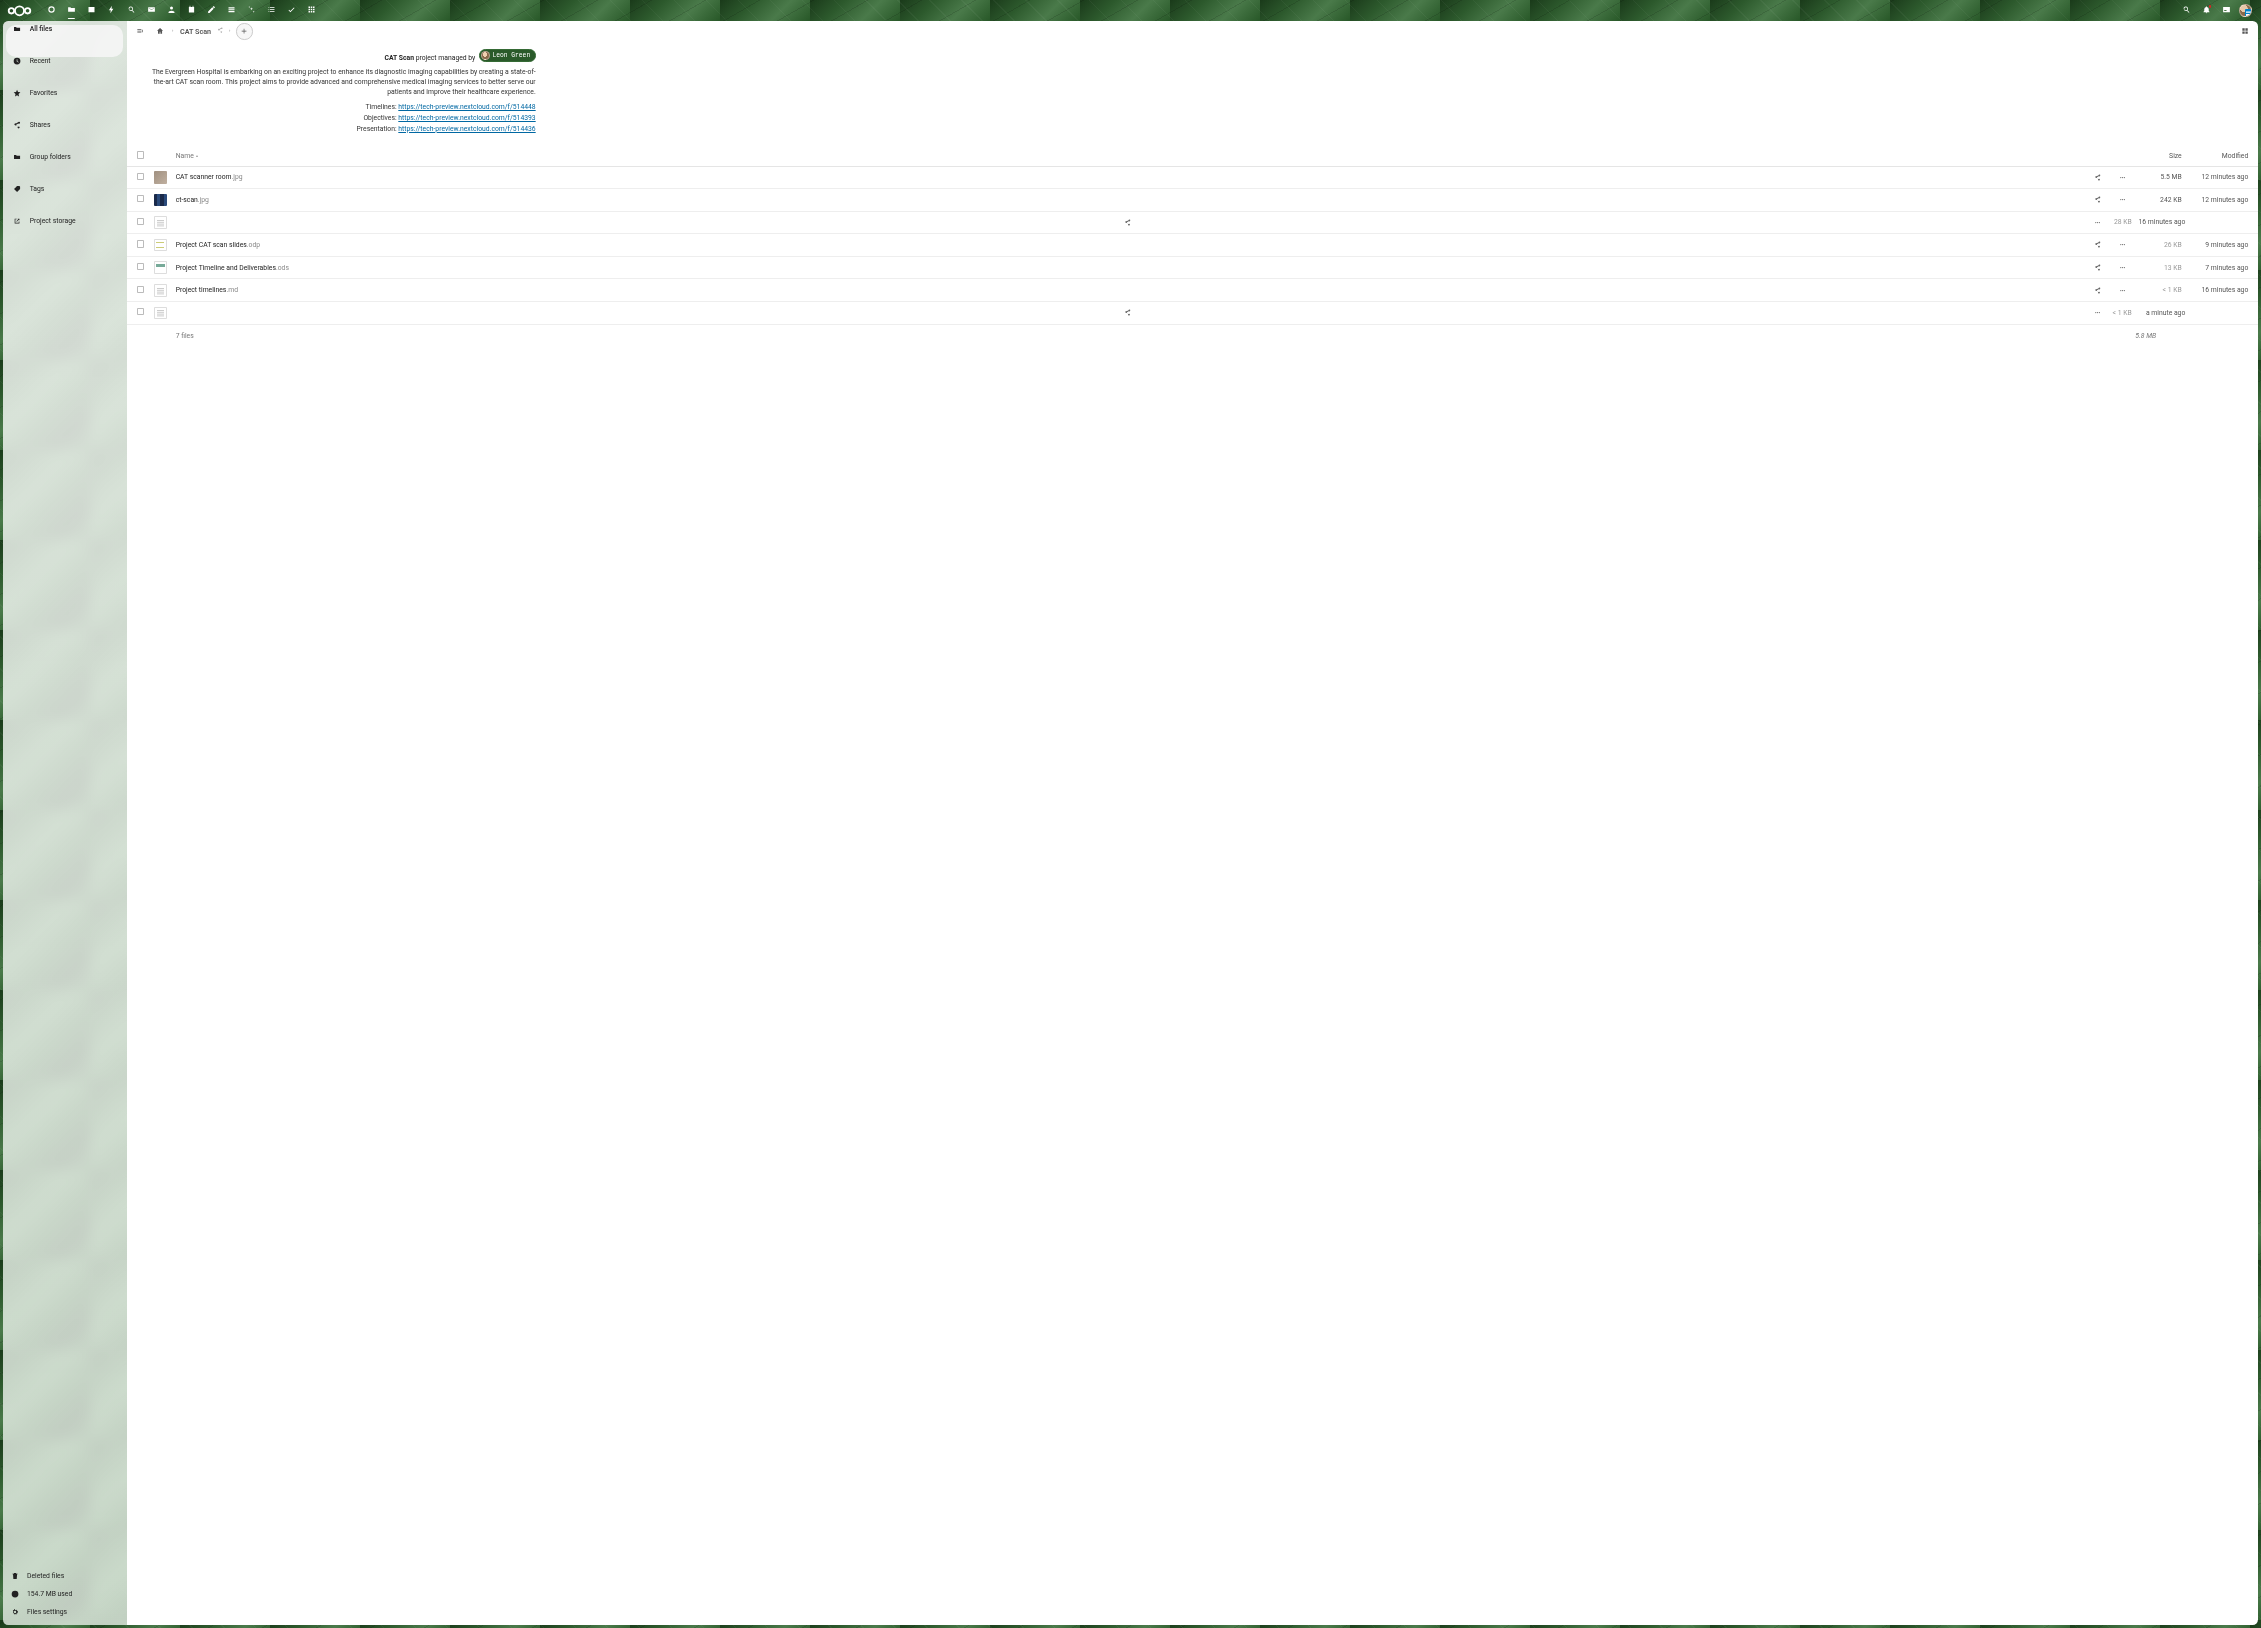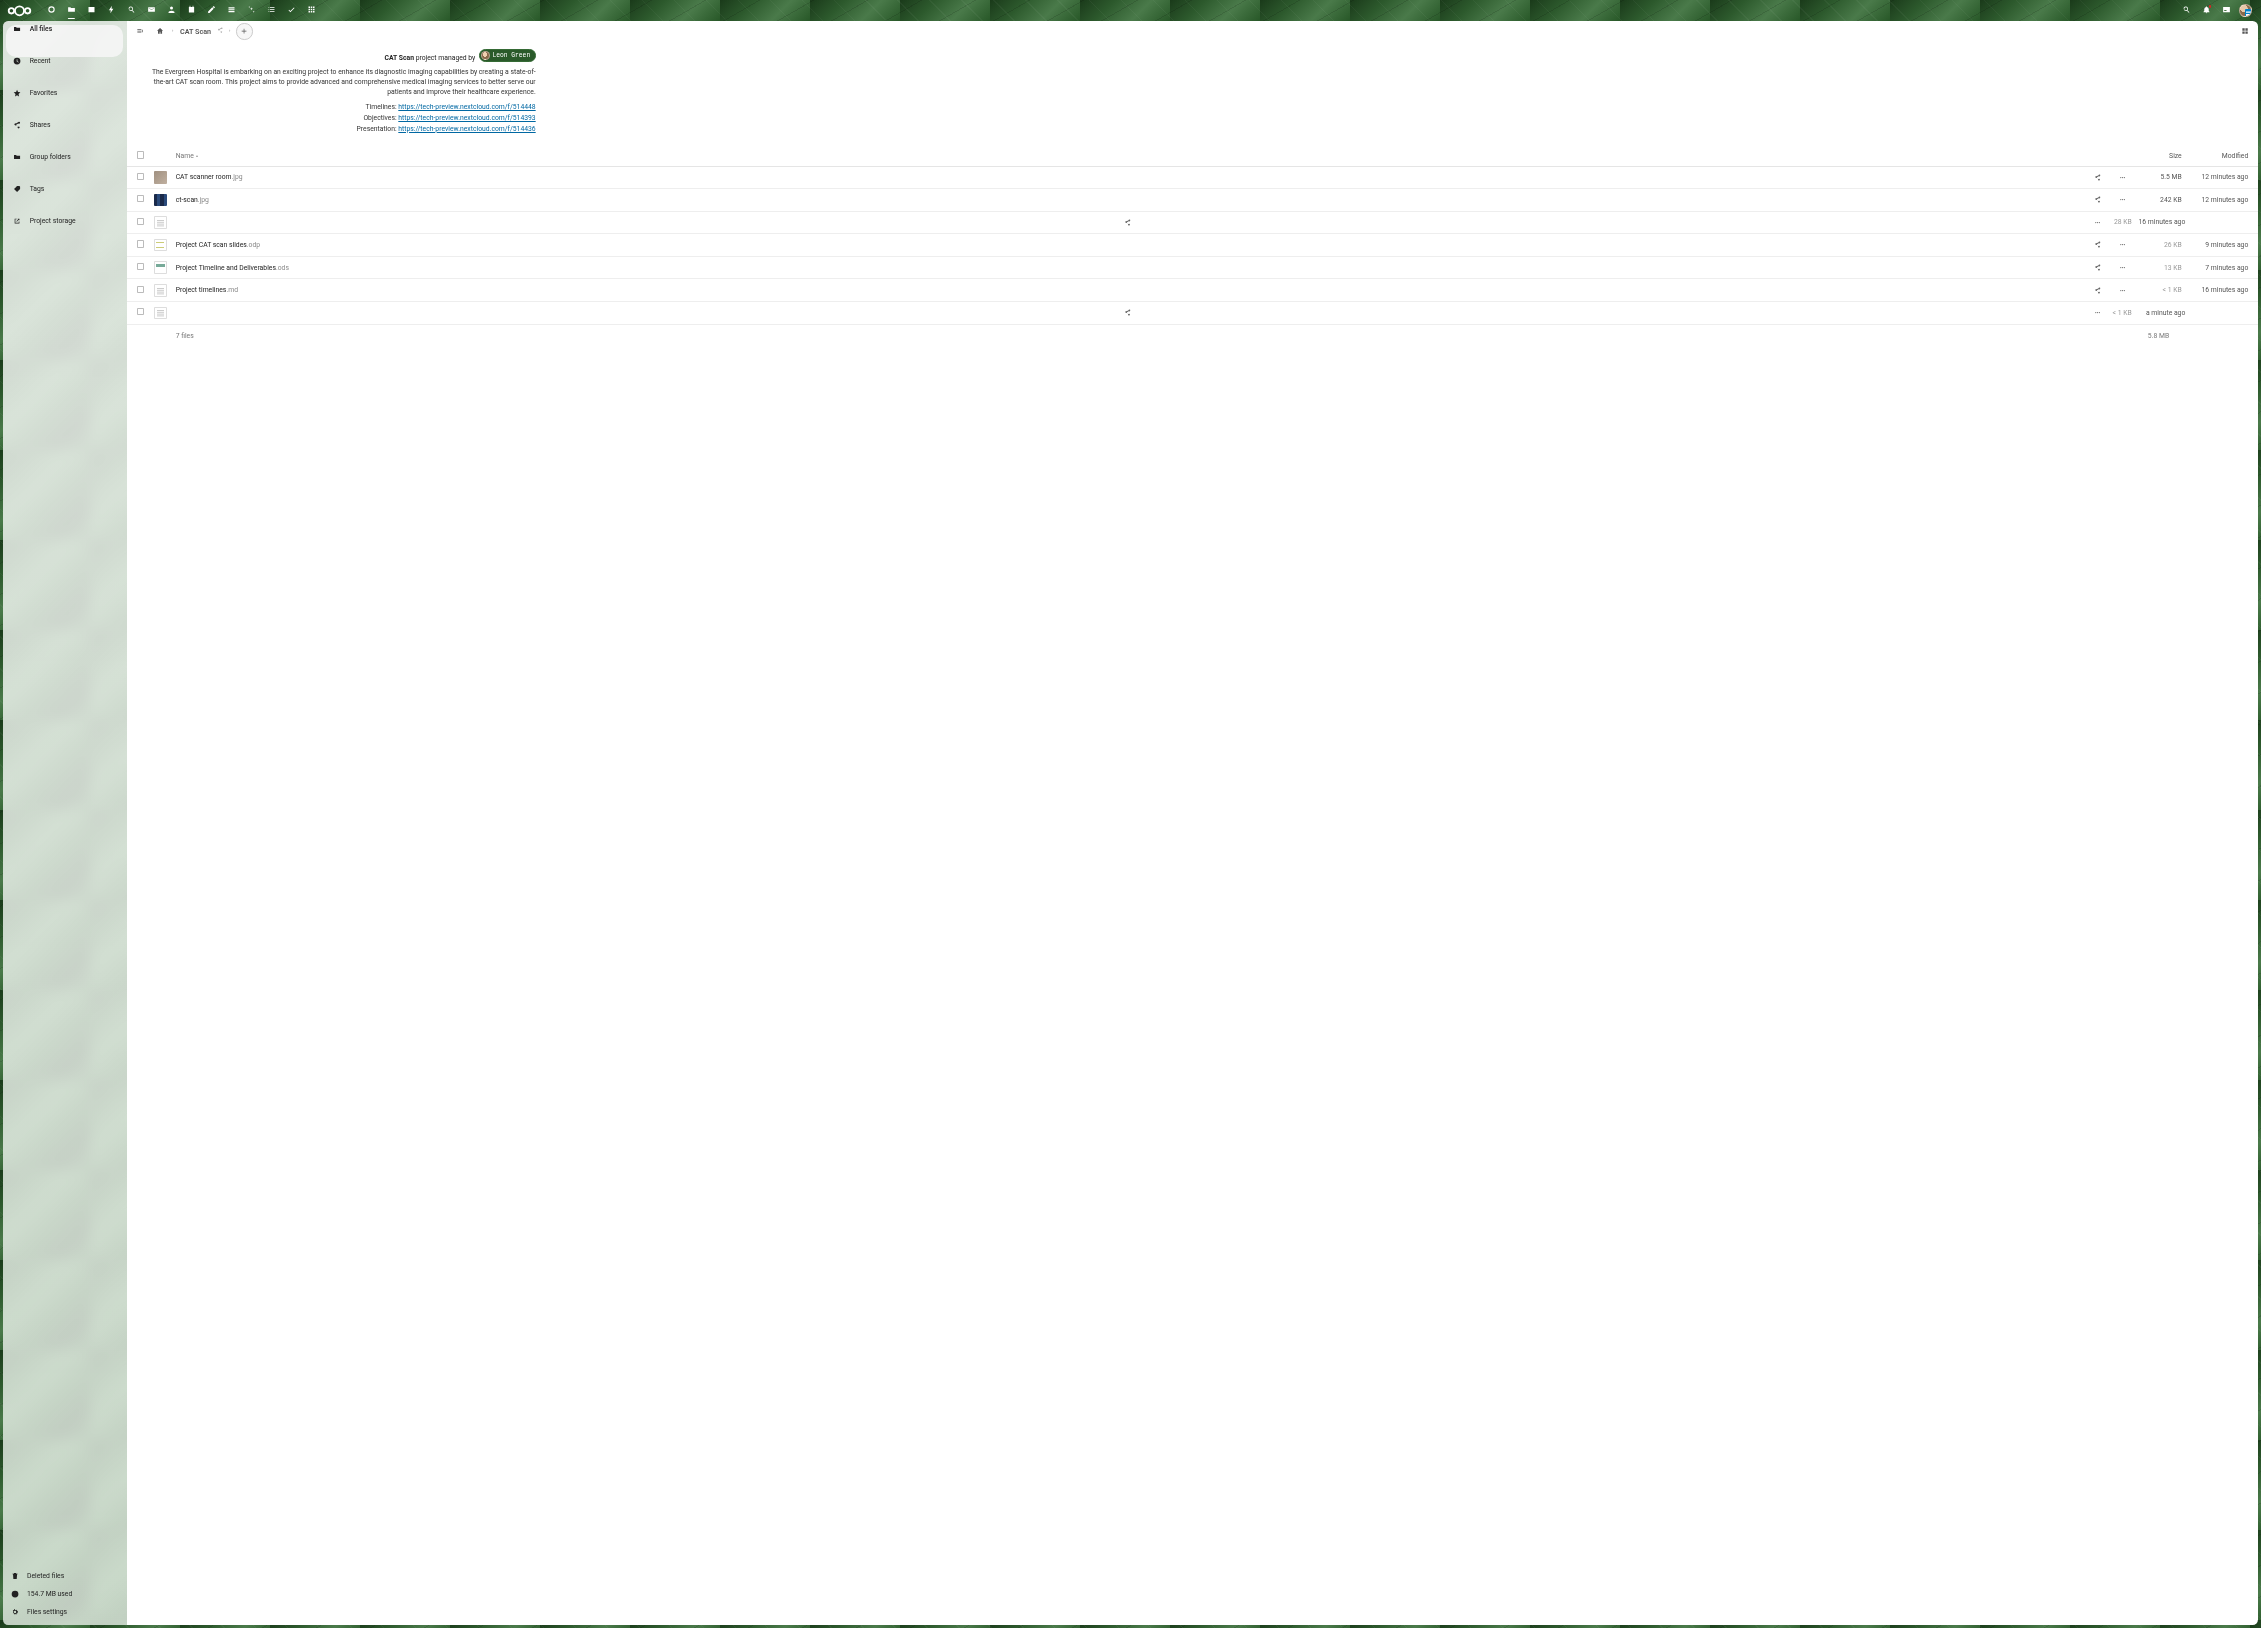--- a/index.html
+++ b/index.html
@@ -188,21 +188,21 @@
   input[type=checkbox].row-check {
     appearance:none; width:7.2px; height:7.2px; border:0.9px solid #bbb; border-radius:0.9px;
     margin-left: 6.3px; cursor:pointer; background:#fff;
   }
   .ft-summary {
     display:grid;
     grid-template-columns: 22px 18px 1fr 25px 25px 50px 63px;
     padding: 7.2px 10px 0 3.6px; color:#777;
   }
   .ft-summary .sum-name { padding-left:5.4px; }
-  .ft-summary .sum-size { text-align:center; padding-right:3.6px;}
+  .ft-summary .sum-size { text-align:left; padding-right:3.6px;font-style:italic;}
   .dim { color:#999; }
 </style>
 </head>
 <body>
 
 <div class="bg-image"></div>
 
 <div class="topbar">
   <div class="logo">
     <svg width="27" height="13.6" viewBox="0 0 60 30">

